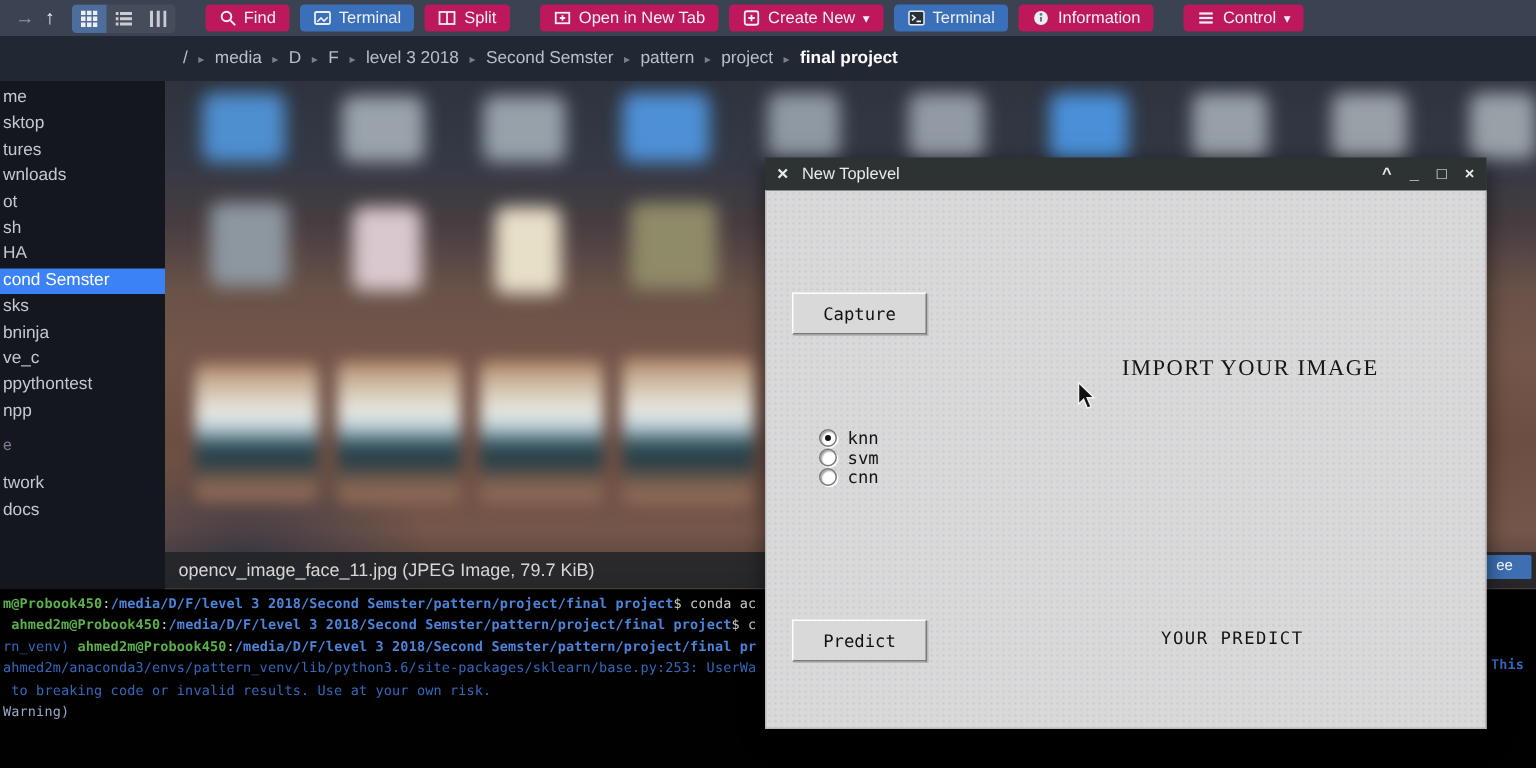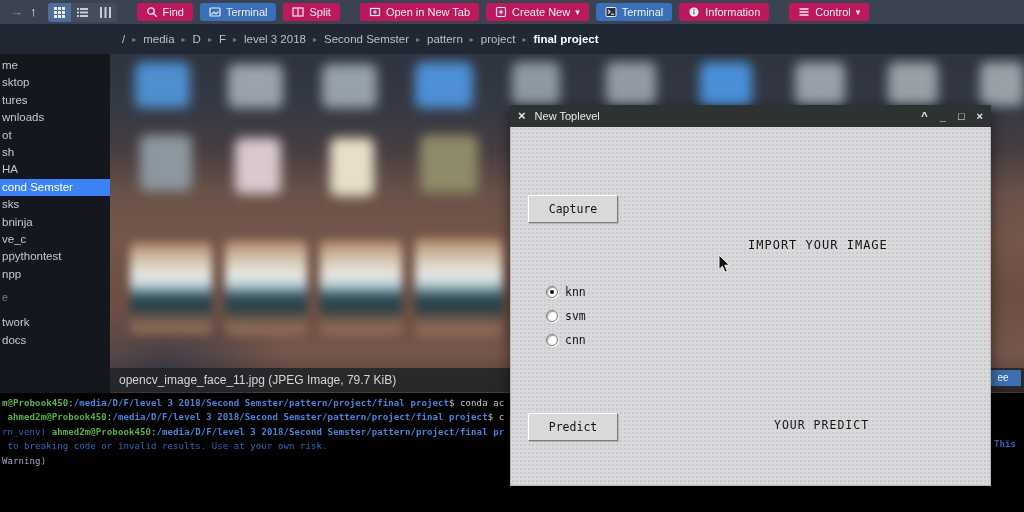--- a/index.html
+++ b/index.html
@@ -78,23 +78,23 @@
             background-image:radial-gradient(rgba(110,120,185,.16) 1px,transparent 1px);
             background-size:4px 4px;
             font-family:"DejaVu Sans Mono",monospace;color:#141414;}
   .tk-btn{position:absolute;width:88px;height:26px;background:#d9d9d9;
           border:1px solid #7a7a7a;border-top-color:#fdfdfd;border-left-color:#fdfdfd;
           box-shadow:1px 1px 0 rgba(0,0,0,.15);
           font-family:inherit;font-size:11.5px;color:#111;
           display:flex;align-items:center;justify-content:center;cursor:default;}
   .btn-capture{left:17px;top:27px;margin-top:41px;}
   .btn-predict{left:17px;top:286px;}
-  .lbl-import{position:absolute;left:237px;top:111px;font-size:12px;letter-spacing:1px;white-space:nowrap;}
+  .lbl-import{position:absolute;left:237px;top:111px;font-size:15px;letter-spacing:1px;white-space:nowrap;font-family:Liberation Serif, serif;}
   .lbl-predict{position:absolute;left:263px;top:291px;font-size:11.5px;letter-spacing:1px;white-space:nowrap;}
-  .radio-col{position:absolute;left:35px;top:158px;display:flex;flex-direction:column;gap:11px;}
+  .radio-col{position:absolute;left:35px;top:158px;display:flex;flex-direction:column;}
   .radio-row{display:flex;align-items:center;gap:7px;height:13px;font-size:11.5px;}
   .radio-circ{width:10px;height:10px;border-radius:50%;background:#fff;border:1px solid #777;
               box-shadow:inset 1px 1px 1px rgba(0,0,0,.35),1px 1px 0 rgba(255,255,255,.9);
               display:flex;align-items:center;justify-content:center;}
   .radio-dot{width:4px;height:4px;border-radius:50%;background:#111;display:none;}
   .radio-row.sel .radio-dot{display:block;}
 
   .cursor{position:absolute;left:718px;top:254px;z-index:9;}
 </style>
 </head>
@@ -277,20 +277,21 @@
       <div class="thumb-photo" style="left: 115px; top: 186px; width: 82px; height: 95px;"></div>
       <div class="thumb-photo" style="left: 210px; top: 186px; width: 82px; height: 95px;"></div>
       <div class="thumb-photo" style="left: 305px; top: 184px; width: 88px; height: 98px;"></div>
     </div>
 
   <div class="terminal">
     <div class="t-lines" id="tlines">
         <div class="t-line"><span class="seg-user" style="color: rgb(92, 176, 78);">m@Probook450</span><span style="color: rgb(201, 205, 199);">:</span><span class="seg-path" style="color: rgb(77, 132, 218);">/media/D/F/level 3 2018/Second Semster/pattern/project/final project</span><span style="color: rgb(201, 205, 199);">$ conda ac</span></div>
         <div class="t-line"><span class="seg-user" style="color: rgb(92, 176, 78);"> ahmed2m@Probook450</span><span style="color: rgb(201, 205, 199);">:</span><span class="seg-path" style="color: rgb(77, 132, 218);">/media/D/F/level 3 2018/Second Semster/pattern/project/final project</span><span style="color: rgb(201, 205, 199);">$ c</span></div>
         <div class="t-line"><span style="color: rgb(54, 104, 189);">rn_venv) </span><span class="seg-user" style="color: rgb(92, 176, 78);">ahmed2m@Probook450</span><span style="color: rgb(201, 205, 199);">:</span><span class="seg-path" style="color: rgb(77, 132, 218);">/media/D/F/level 3 2018/Second Semster/pattern/project/final pr</span></div>
+        <div class="t-line"><span style="color: rgb(54, 104, 189);">ahmed2m/anaconda3/envs/pattern_venv/lib/python3.6/site-packages/sklearn/base.py:253: UserWa</span></div>
         <div class="t-line"><span style="color: rgb(54, 104, 189);"> to breaking code or invalid results. Use at your own risk.</span></div>
         <div class="t-line"><span style="color: rgb(154, 168, 201);">Warning)</span></div>
       </div>
     <div class="t-frag" id="tfrag" style="color: rgb(54, 104, 189);">This</div>
   </div>
 
   <div class="dialog">
     <div class="dlg-title">
       <span class="dlg-x">×</span>
       <span class="dlg-title-text">New Toplevel</span>

